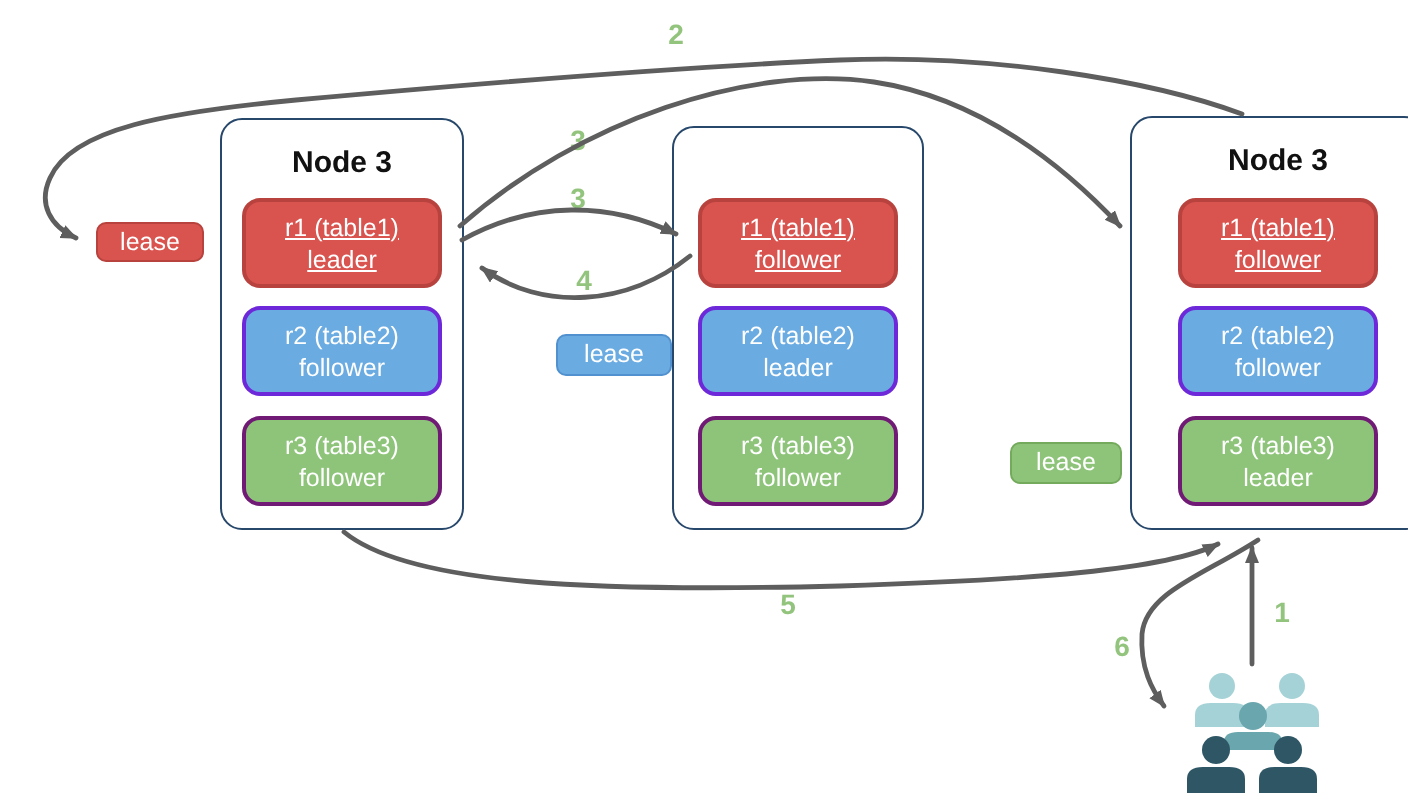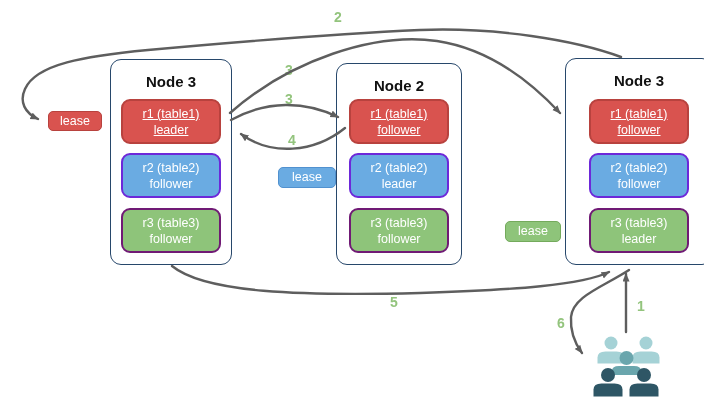--- a/index.html
+++ b/index.html
@@ -51,21 +51,20 @@
       <span>r2 (table2)</span>
       <span>follower</span>
     </div>
     <div class="replica r-green" style="top:148px;">
       <span>r3 (table3)</span>
       <span>follower</span>
     </div>
   </div>
 
   <div class="node" style="left:336px;top:63px;width:126px;height:202px;">
-    <div class="node-title">Node 2</div>
     <div class="replica r-red" style="top:35px;">
       <span>r1 (table1)</span>
       <span>follower</span>
     </div>
     <div class="replica r-blue" style="top:89px;">
       <span>r2 (table2)</span>
       <span>leader</span>
     </div>
     <div class="replica r-green" style="top:144px;">
       <span>r3 (table3)</span>

